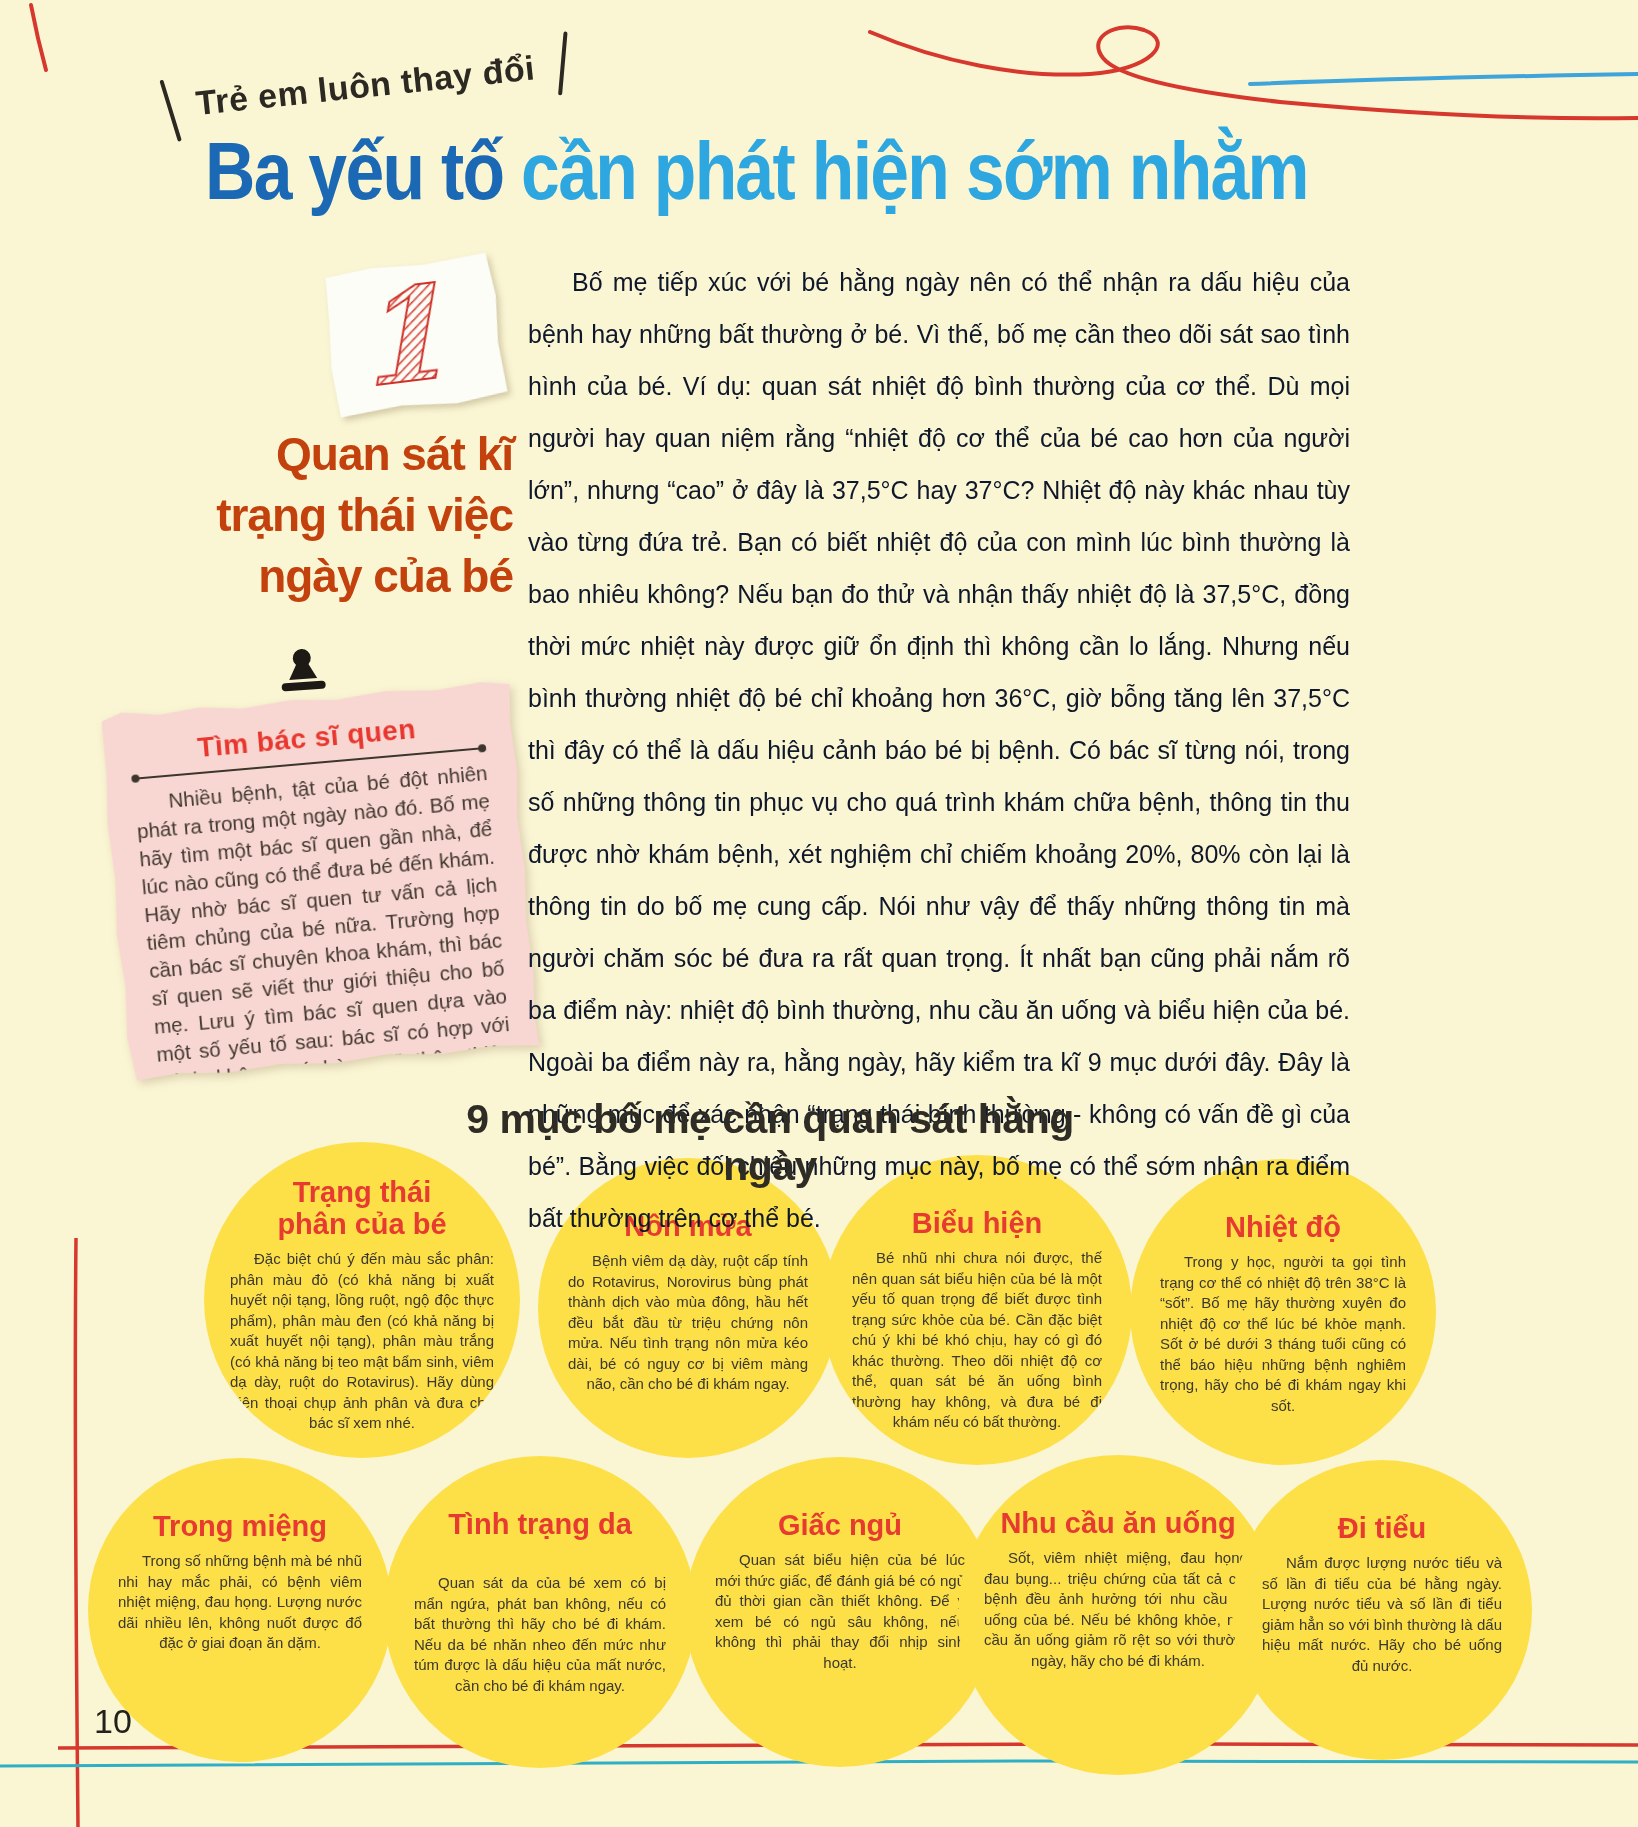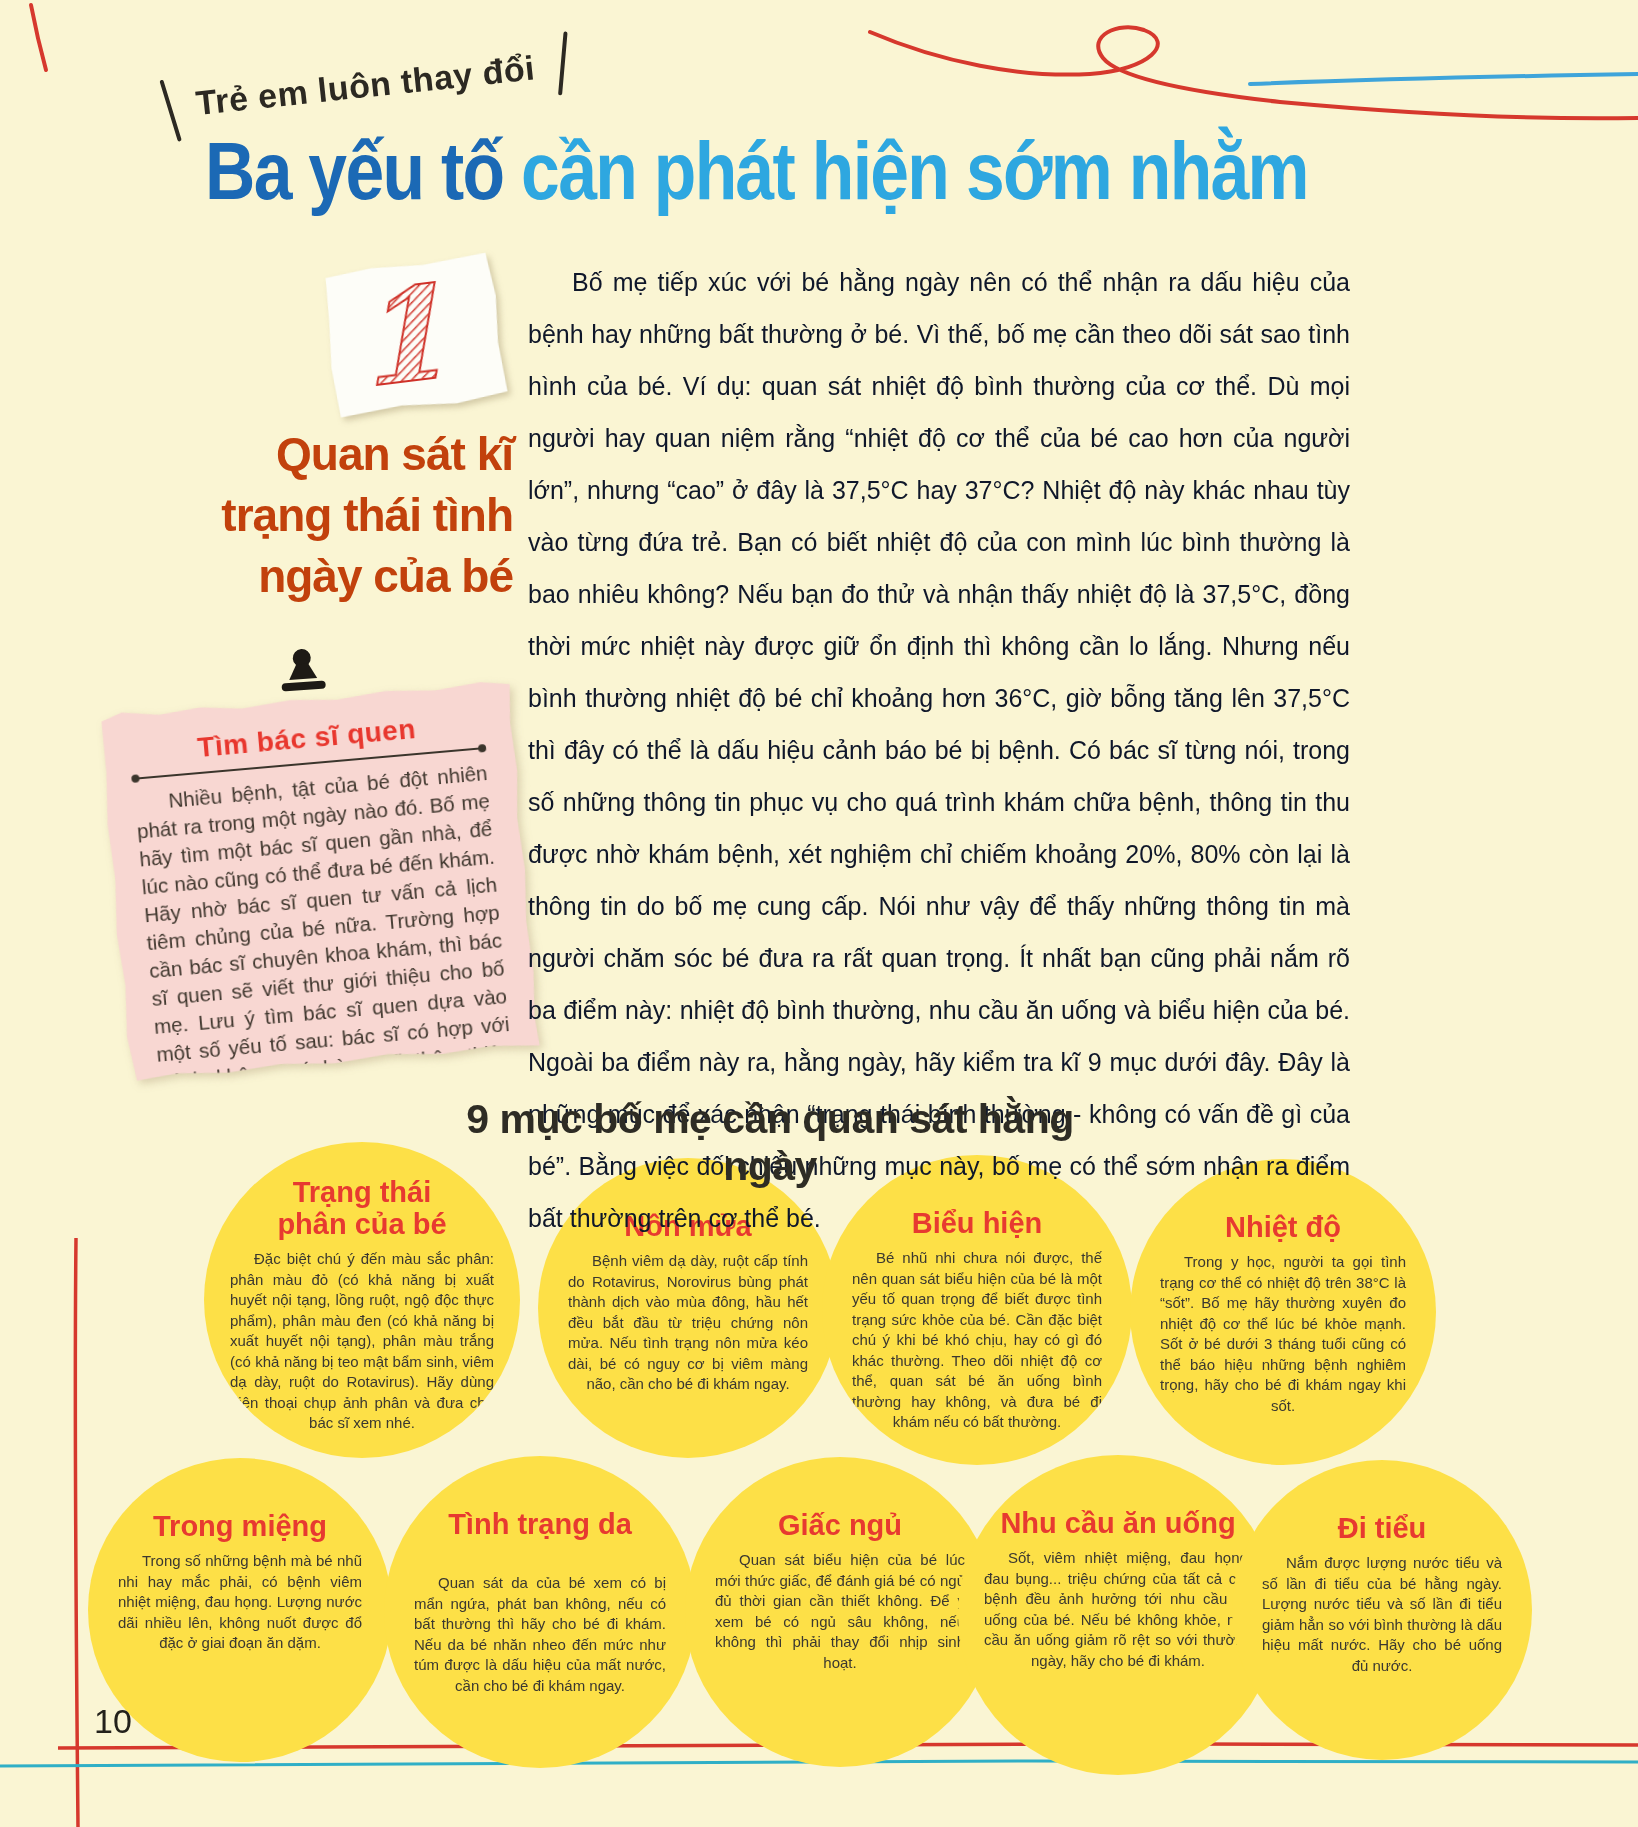--- a/index.html
+++ b/index.html
@@ -96,21 +96,21 @@
         <pattern id="hatch1" width="7" height="7" patternUnits="userSpaceOnUse" patternTransform="rotate(48)">
           <line x1="0" y1="0" x2="0" y2="7" stroke="#cf3128" stroke-width="3"></line>
         </pattern>
       </defs>
       <text x="92" y="118" font-size="128" font-family="DejaVu Serif, serif" font-style="italic" font-weight="bold" text-anchor="middle" fill="url(#hatch1)" stroke="#cf3128" stroke-width="2" transform="skewX(-6)">1</text>
     </svg>
   </div>
 
   <h2 class="purple-heading" style="margin:0;">
     <span>Quan sát kĩ</span>
-    <span>trạng thái tình</span>
+    <span>trạng thái việc</span>
     <span>ngày của bé</span>
   </h2>
 
   <div class="clip-icon">
     <svg width="62" height="52" viewBox="0 0 62 52">
       <circle cx="31" cy="10" r="9" fill="#1d1a15"></circle>
       <path d="M25,16 L17,31 L45,31 L37,16 Z" fill="#1d1a15"></path>
       <rect x="9" y="34" width="44" height="8" rx="4" fill="#1d1a15"></rect>
     </svg>
   </div>

